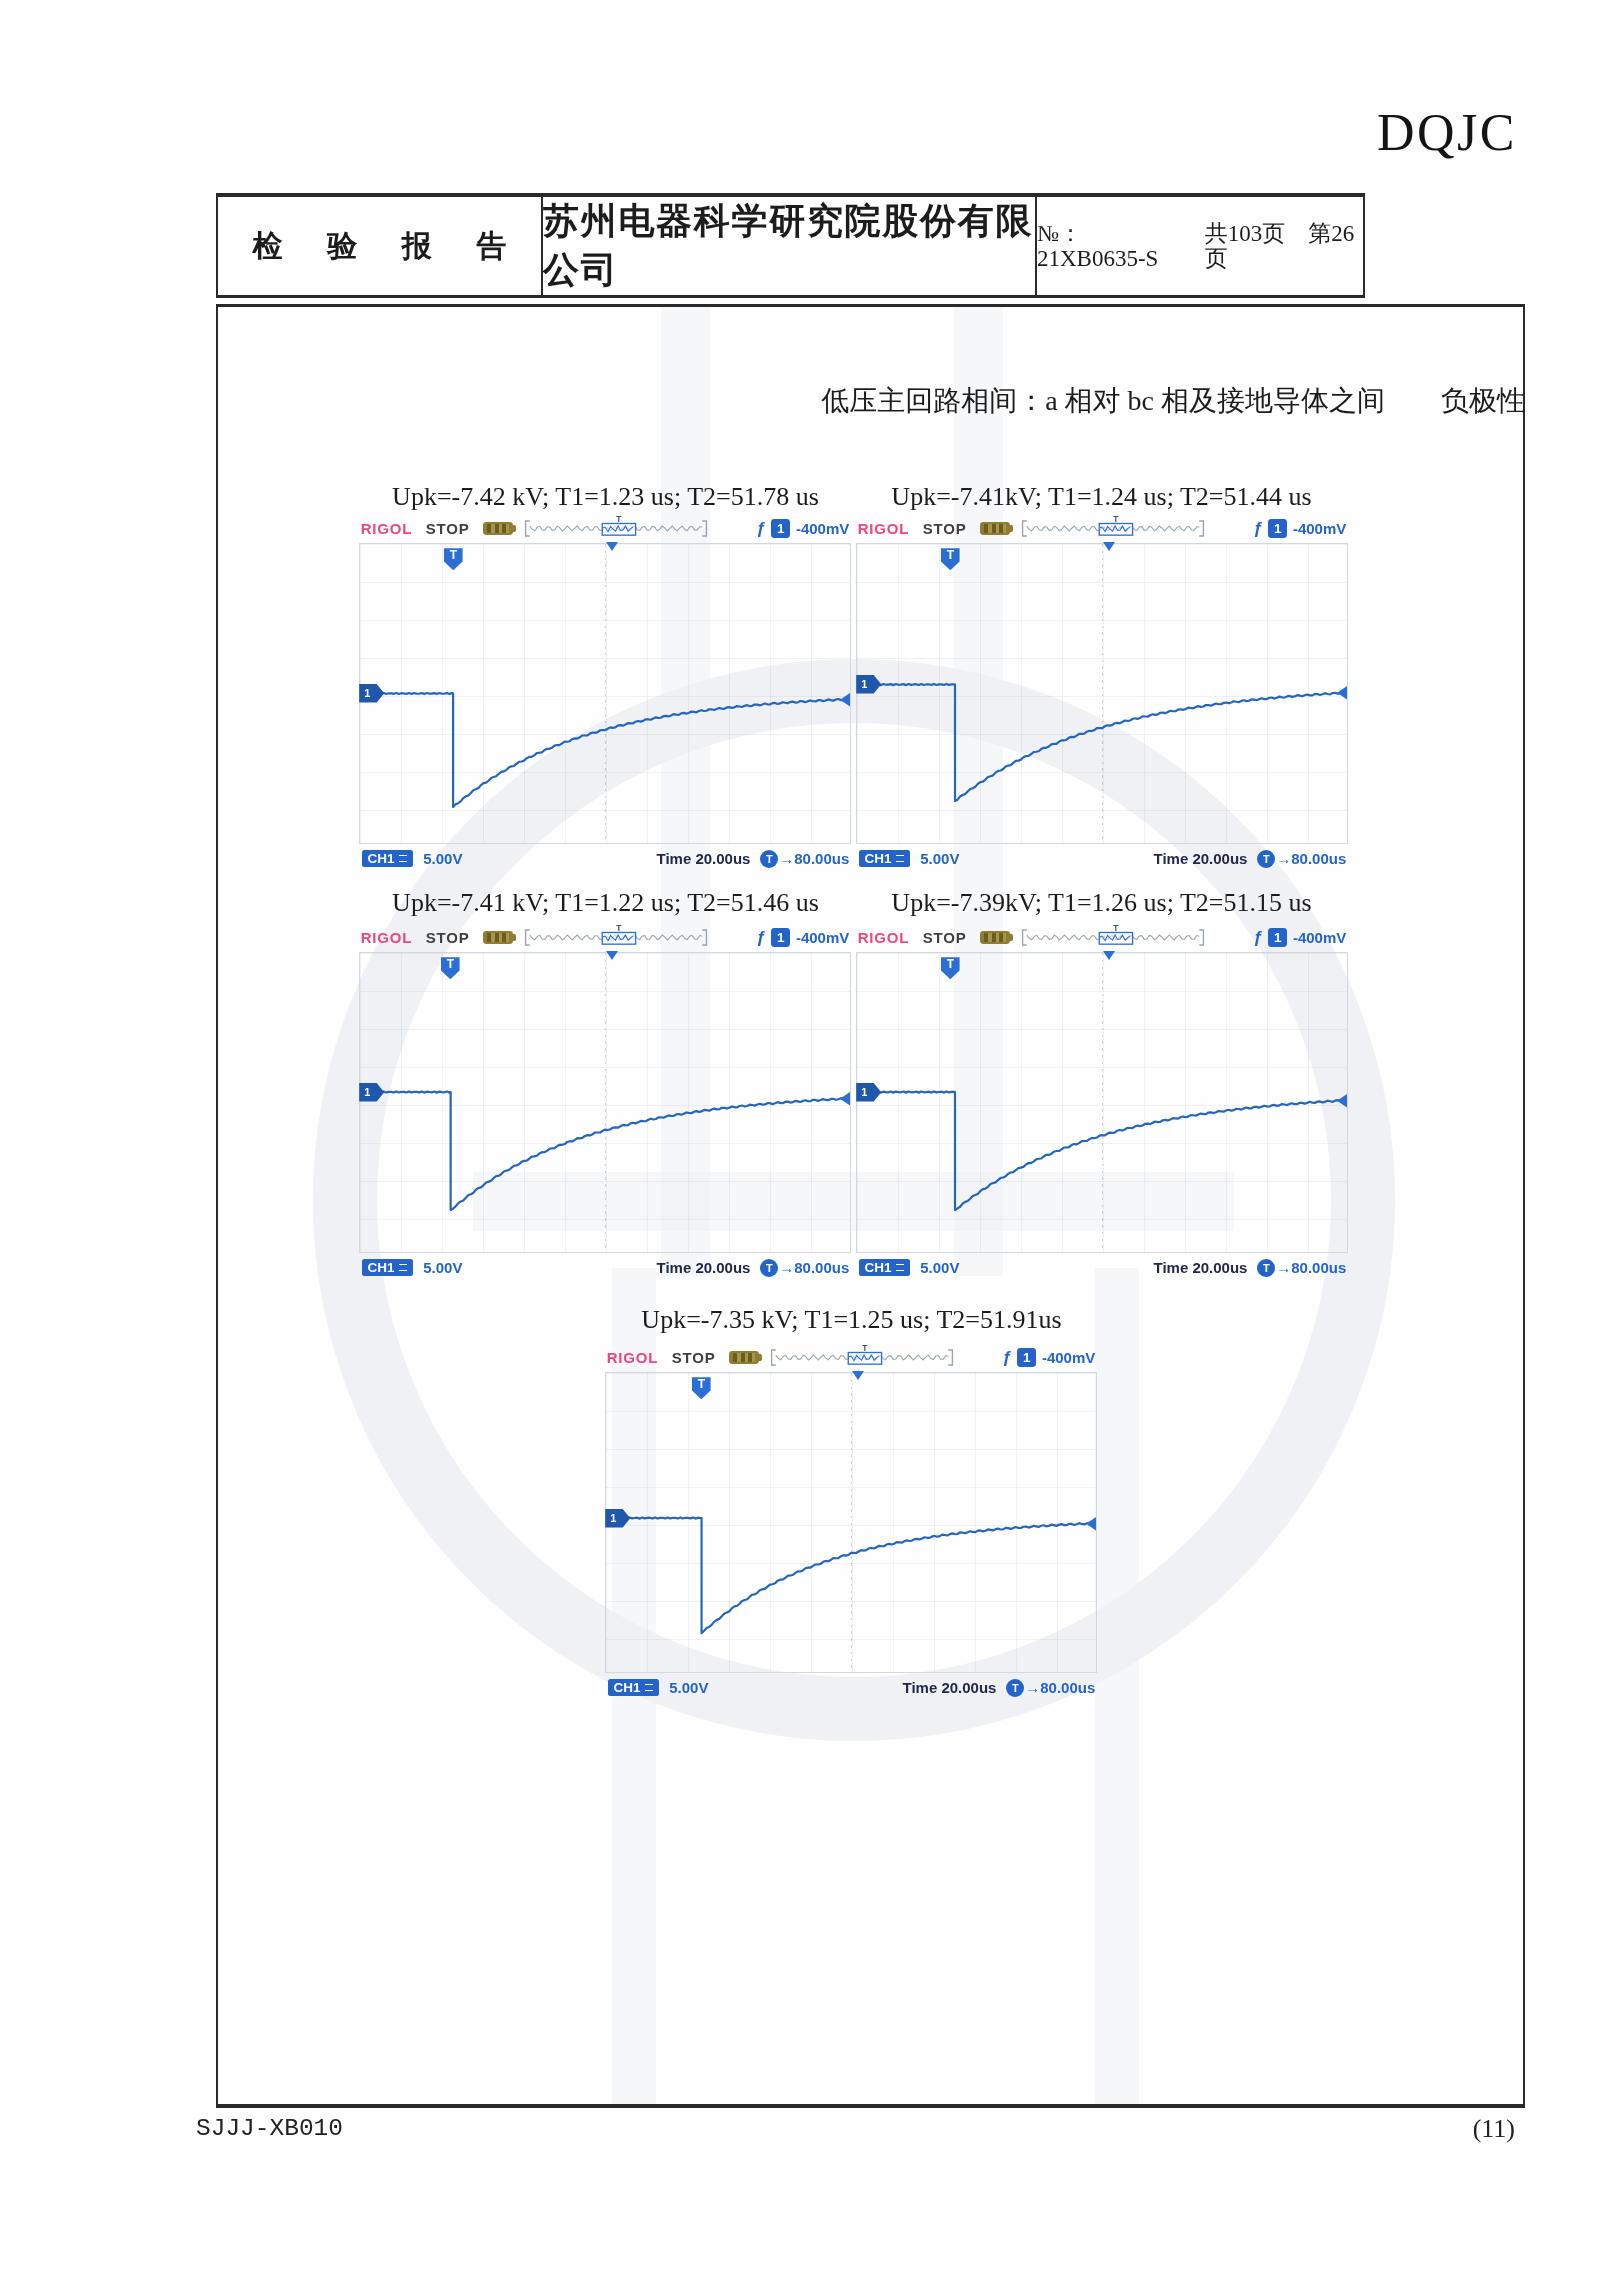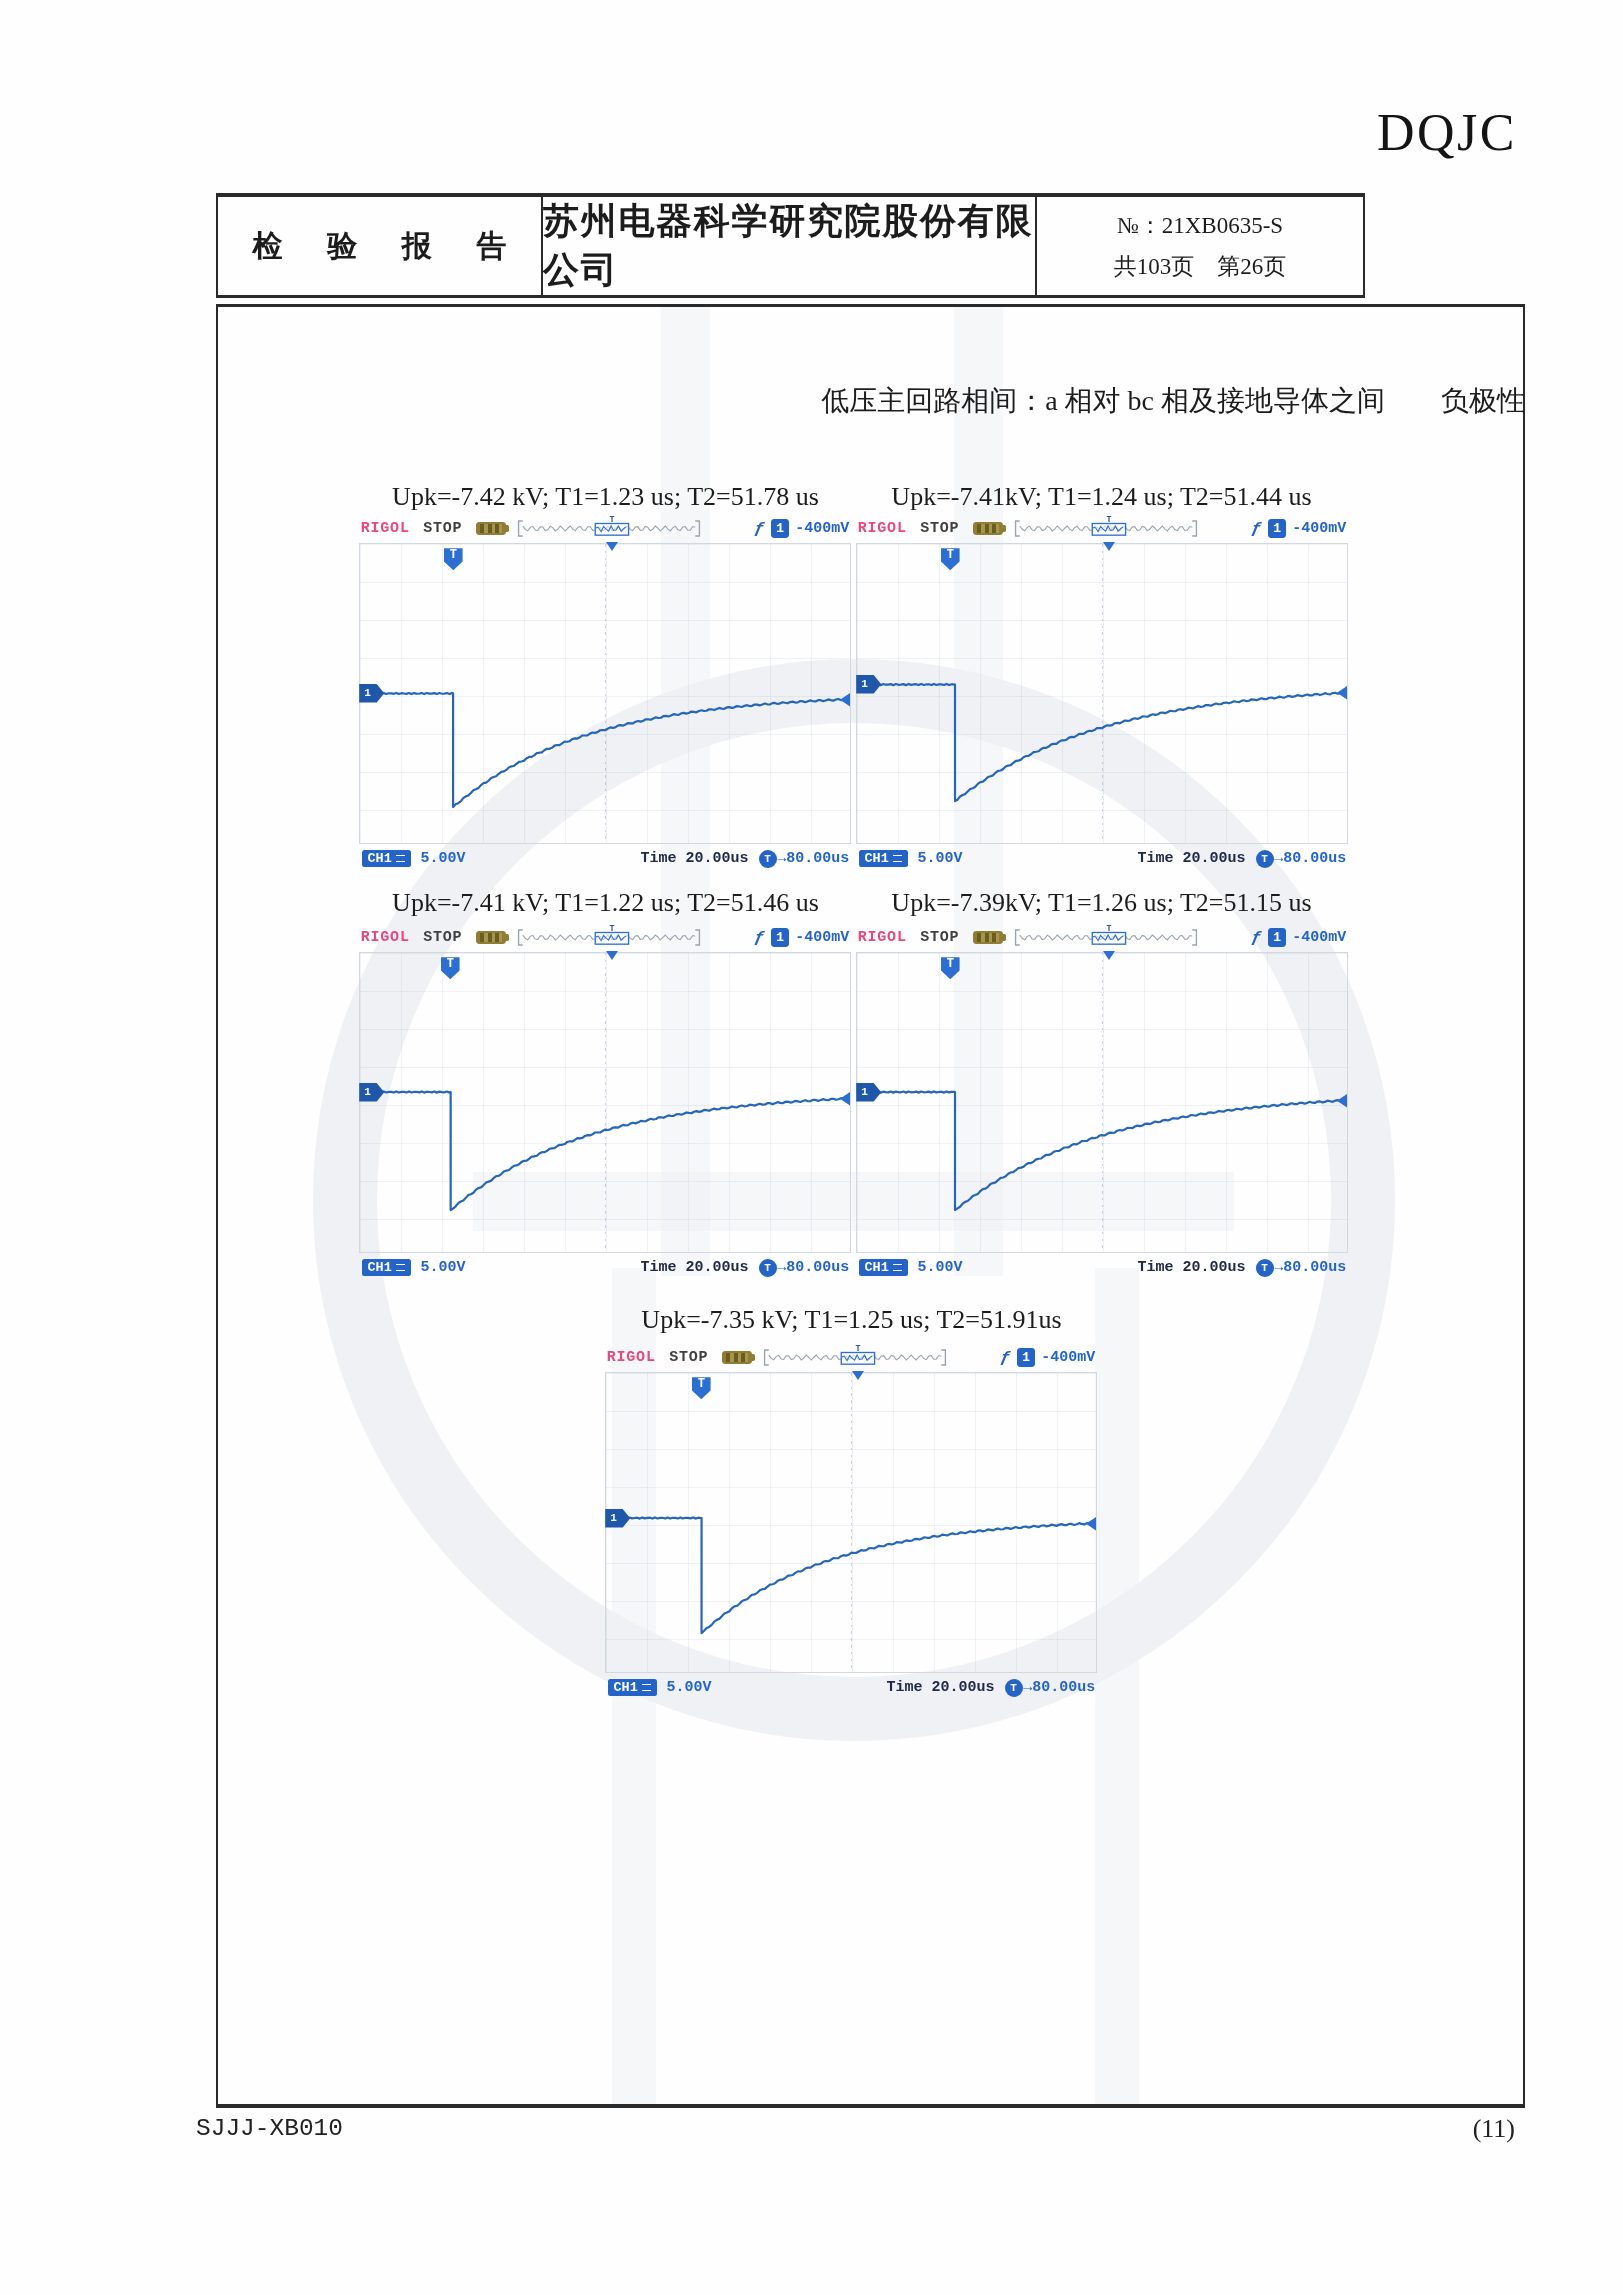--- a/index.html
+++ b/index.html
@@ -21,33 +21,33 @@
         font-size:52px;letter-spacing:2.5px;color:#141414}
 
   
   .htable{position:absolute;left:216px;top:193px;width:1149px;height:105px;display:flex;
           border:2.5px solid #2a2a2a;border-top-width:4.2px;border-bottom-width:3.4px;background:transparent}
   .hcell{display:flex;align-items:center;justify-content:center}
   .hc1{width:325px;border-right:2.5px solid #2a2a2a;font-size:30px;font-weight:bold;
        letter-spacing:18.6px;text-indent:18.6px}
   .hc2{flex:1;border-right:2.5px solid #2a2a2a;font-family:"Liberation Sans",sans-serif;
        font-weight:bold;font-size:36px;letter-spacing:1.7px}
-  .hc3{width:326px;flex-direction:column;gap:15px;font-size:23px}
+  .hc3{width:326px;flex-direction:row;gap:15px;font-size:23px}
   .hc3 div{line-height:1.1}
 
   
   .mainbox{position:absolute;left:216px;top:304px;width:1309px;height:1804px;
            border:2.5px solid #2a2a2a;border-top-width:3.4px;border-bottom-width:4.2px}
 
   .sec-title{position:absolute;left:216px;top:382px;width:1309px;text-align:right;font-size:28px}
 
   .caption{position:absolute;width:541px;text-align:center;font-size:26px;white-space:nowrap}
 
   
-  .scope-slot{position:absolute;width:492px;height:358px;font-family:Liberation Mono, monospace}
+  .scope-slot{position:absolute;width:492px;height:358px;font-family:Liberation Sans, sans-serif}
   .s-top{position:relative;height:29px;display:flex;align-items:center;font-size:15px;font-weight:bold}
   .s-brand{color:#e8487c;margin-left:1.7px;letter-spacing:0.8px}
   .s-status{color:#404040;margin-left:13.5px;letter-spacing:0.8px}
   .batt{width:30px;height:13.5px;background:#8f7d33;border-radius:3.4px;margin-left:13.5px;position:relative;flex:none}
   .batt::after{content:"";position:absolute;right:-3.4px;top:3.4px;width:3.4px;height:6.8px;background:#8f7d33;border-radius:0 1.7px 1.7px 0}
   .batt::before{content:"";position:absolute;left:4.2px;top:2.5px;width:22px;height:8.5px;
                 background:repeating-linear-gradient(to right,#6b5c1f 0 4.2px,#a4954f 4.2px 7.6px)}
   .preview{margin-left:8.5px;flex:none}
   .s-trig{margin-left:auto;display:flex;align-items:center;gap:6px;color:#2464c8;margin-right:1.7px}
   .trig-edge{font-style:italic;font-size:17px}

